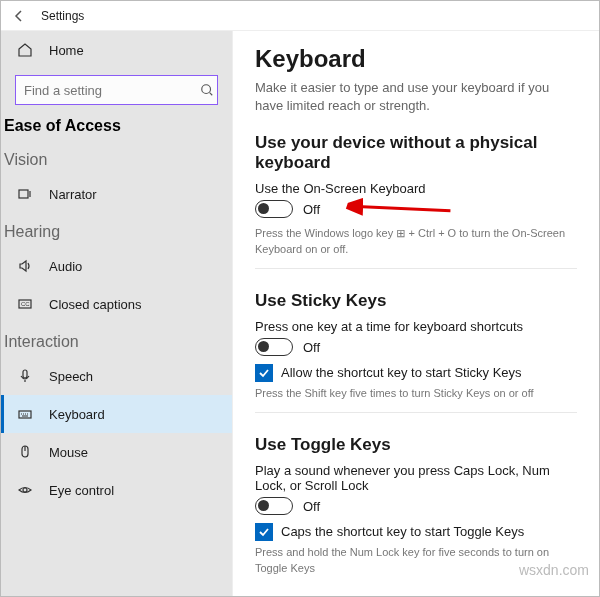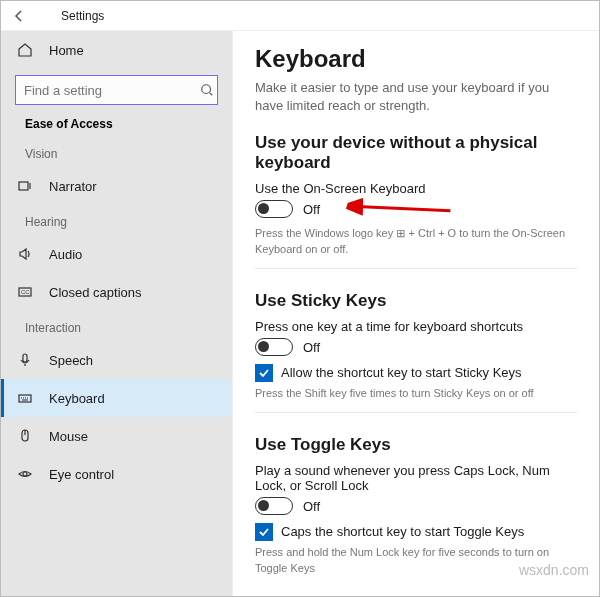--- a/index.html
+++ b/index.html
@@ -1,31 +1,31 @@
 <!DOCTYPE html>
 <html><head>
 <meta charset="utf-8">
 <style>
 * { box-sizing: border-box; margin: 0; padding: 0; }
 body { font-family: "Segoe UI", Arial, sans-serif; font-size: 13px; color: #1a1a1a; background: #fff; width: 600px; height: 597px; overflow: hidden; border: 1px solid #bbb; }
-.titlebar { height: 30px; display: flex; align-items: center; padding: 0 10px; border-bottom: 1px solid #eee; gap: 20px; }
+.titlebar { height: 30px; display: flex; align-items: center; padding: 0 10px; border-bottom: 1px solid #eee; }
 .titlebar .back { width: 18px; color: #555; }
 .titlebar .title { margin-left: 12px; font-size: 12px; }
 .container { display: flex; height: calc(100% - 30px); }
 .sidebar { width: 232px; background: #e5e5e5; border-right: 1px solid #eee; display: flex; flex-direction: column; overflow-y: auto; }
 .sidebar-scroll { flex: 1; }
 .side-item { display: flex; align-items: center; height: 38px; padding: 0 14px; cursor: pointer; }
 .side-item.active { background: #d6eaf8; border-left: 3px solid #0067c0; padding-left: 11px; }
 .side-item .side-icon { width: 20px; height: 20px; display: flex; align-items: center; justify-content: center; color: #333; margin-right: 14px; flex-shrink:0; }
 .side-item .side-label { font-size: 13px; }
 .search-wrap { padding: 6px 14px; }
 .search { display: flex; align-items: center; border: 1px solid #8b5cf6; height: 30px; padding: 0 8px; background: #fcfcfc; }
 .search input { border: none; outline: none; flex: 1; font-size: 13px; background: transparent; }
 .search .sicon { color: #555; }
-.side-heading { padding: 10px 24px 6px; font-size: 12px; color: #666; }
+.side-heading { padding: 10px 3px 6px; font-size: 16px; color: #666; }
 .side-heading.bold { font-weight: 600; color: #000; padding-top: 6px; }
 .main { flex: 1; padding: 14px 22px 10px 22px; overflow-y: auto; position: relative; }
 .main h1 { font-size: 24px; font-weight: 600; margin-bottom: 6px; }
 .main .subt { color: #666; font-size: 13px; line-height: 1.4; margin-bottom: 18px; }
 .main h2 { font-size: 17px; font-weight: 600; margin: 12px 0 8px; }
 .main .label { font-size: 13px; margin: 8px 0 4px; }
 .toggle-row { display: flex; align-items: center; margin: 4px 0 8px; }
 .toggle { width: 38px; height: 18px; border: 1.5px solid #333; border-radius: 10px; position: relative; cursor: pointer; background: #fff; }
 .toggle .knob { width: 11px; height: 11px; border-radius: 50%; background: #333; position: absolute; top: 2px; left: 2px; }
 .toggle-state { margin-left: 10px; font-size: 13px; }

